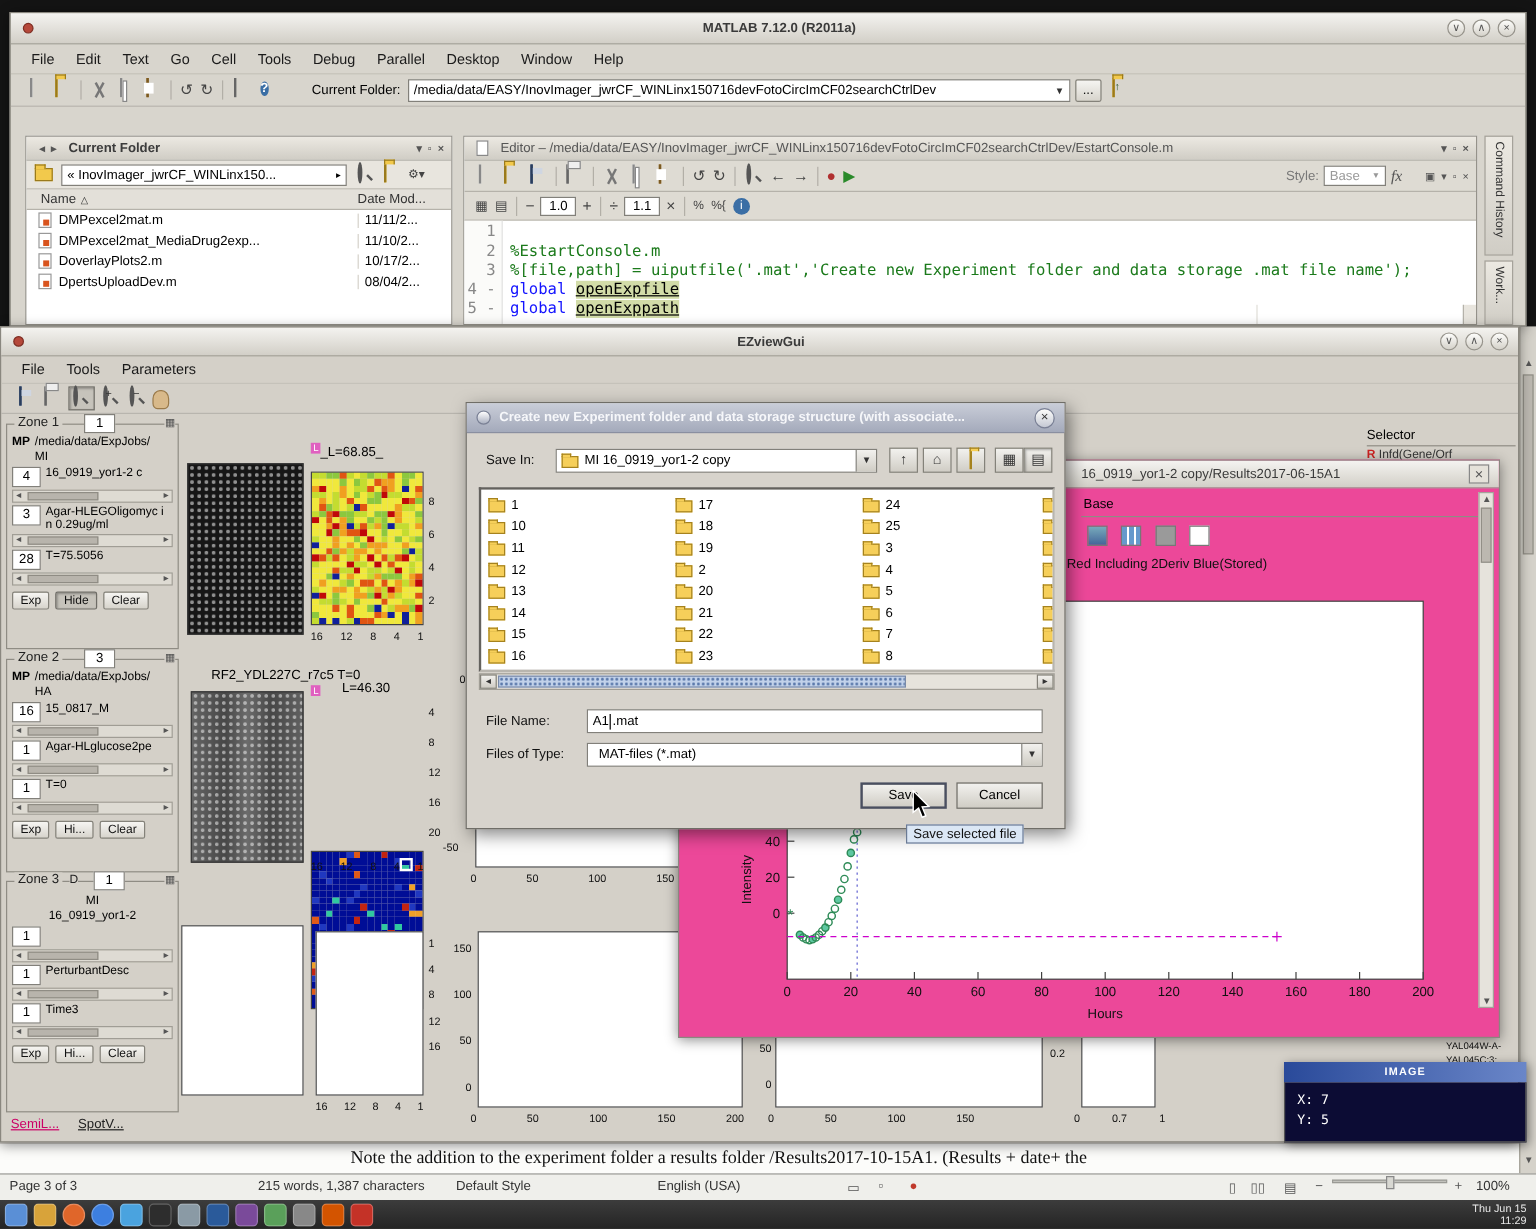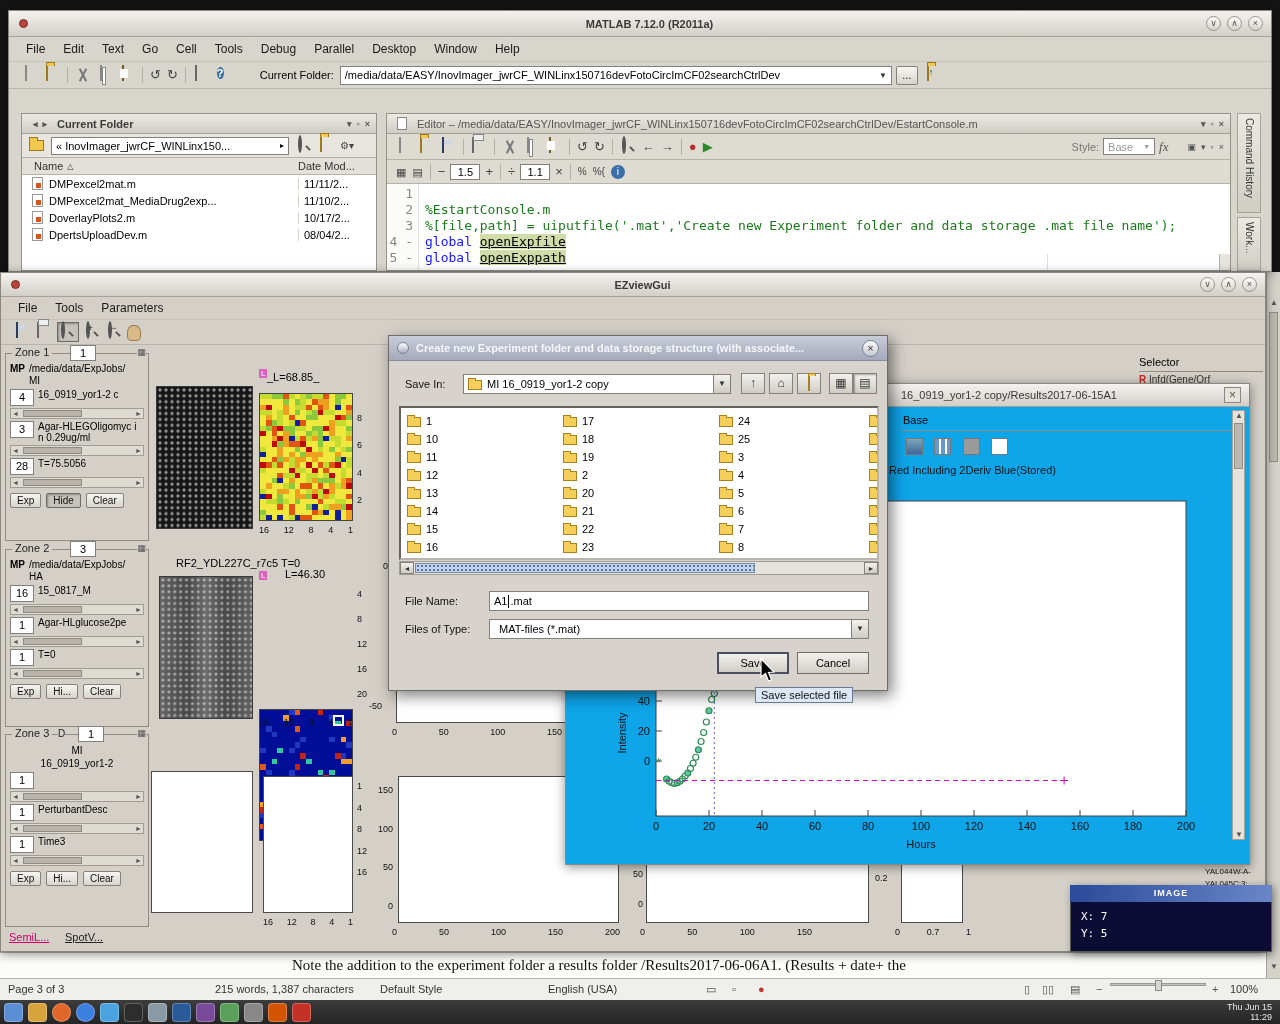--- a/index.html
+++ b/index.html
@@ -129,21 +129,21 @@
 .wr-scroll{background:#d5d2ca;border-left:1px solid #a5a29a;}
 .wr-thumb{position:absolute;left:2px;width:9px;background:#bcb8b0;border:1px solid #928f87;}
 .gene-lbl{font-size:8px;color:#111;line-height:10px;white-space:nowrap;}
 .info-ic{width:14px;height:14px;border-radius:50%;background:#3a6ea5;color:#fff;font-size:10px;text-align:center;line-height:14px;margin:0 3px;}
 .minifield{width:30px;height:16px;text-align:center;margin:0 2px;}
 </style>
 </head>
 <body>
 
 <div class="abs" id="note-strip" style="left:0;top:952px;width:1266px;height:26px;background:#fcfcfa;border-top:1px solid #b8b5ae;">
-  <span class="abs" style="left:292px;top:4px;font-family:'Liberation Serif',serif;font-size:15px;color:#111;">Note the addition to the experiment folder a results folder  /Results2017-06-06A1.  (Results + date+ the</span>
+  <span class="abs" style="left:292px;top:4px;font-family:'Liberation Serif',serif;font-size:15px;color:#111;">Note the addition to the experiment folder a results folder  /Results2017-10-15A1.  (Results + date+ the</span>
 </div>
 <div class="abs wr-scroll" style="left:1266px;top:272px;width:14px;height:706px;">
   <span class="abs" style="left:3px;top:26px;font-size:8px;color:#555;">▲</span>
   <div class="wr-thumb" style="top:40px;height:150px;"></div>
   <span class="abs" style="left:3px;top:690px;font-size:8px;color:#555;">▼</span>
 </div>
 
 <div class="abs statusbar" style="left:0;top:978px;width:1280px;height:22px;">
   <span style="left:8px">Page 3 of 3</span>
   <span style="left:215px">215 words, 1,387 characters</span>
@@ -293,21 +293,21 @@
       <span class="hd-btn">▣</span>
       <span class="hd-btn">▾</span>
       <span class="hd-btn">▫</span>
       <span class="hd-btn">×</span>
     </div>
     <div class="ed-tb" style="height:24px;top:46px;">
       <span class="glyph" style="font-size:11px;">▦</span>
       <span class="glyph" style="font-size:11px;">▤</span>
       <span class="vsep"></span>
       <span class="glyph">−</span>
-      <span class="field minifield">1.5</span>
+      <span class="field minifield">1.0</span>
       <span class="glyph">+</span>
       <span class="vsep"></span>
       <span class="glyph">÷</span>
       <span class="field minifield">1.1</span>
       <span class="glyph">×</span>
       <span class="vsep"></span>
       <span class="glyph" style="font-size:10px;">%</span>
       <span class="glyph" style="font-size:10px;">%{</span>
       <span class="info-ic">i</span>
     </div>
@@ -1348,21 +1348,21 @@
     <span style="font-size:11px;">Selector</span>
     <div class="hrline" style="margin-top:2px;"></div>
     <div style="margin-top:2px;font-size:10px;"><span style="color:#cc2222;font-weight:bold;">R</span>
     <span style="color:#333;">Infd(Gene/Orf</span></div>
   </div>
 
   <span class="abs gene-lbl" style="left:1204px;top:594px;">YAL044W-A-</span>
   <span class="abs gene-lbl" style="left:1204px;top:606px;">YAL045C:3:</span>
 </div>
 
-<div id="results-win" class="abs win" style="left:565px;top:383px;width:685px;height:482px;background:#0ea5e9;">
+<div id="results-win" class="abs win" style="left:565px;top:383px;width:685px;height:482px;background:#ec4899;">
   <div class="titlebar" style="height:23px;">
     <span class="title-text" style="text-align:left;margin-left:335px;font-weight:normal;">16_0919_yor1-2 copy/Results2017-06-15A1</span>
     <span class="hd-btn" style="margin-right:8px;font-size:12px;border:1px solid #888;padding:0 4px;background:#e5e2da;">×</span>
   </div>
   <span class="abs" style="left:337px;top:30px;font-size:11px;">Base</span>
   <div class="abs hrline" style="left:335px;top:46px;width:332px;"></div>
   <div class="abs" style="left:340px;top:54px;">
     <span class="ricon" style="background:linear-gradient(#7ab,#469);"></span>
     <span class="ricon" style="background:repeating-linear-gradient(90deg,#69c 0 4px,#fff 4px 6px);"></span>
     <span class="ricon" style="background:#9a9a9a;"></span>

